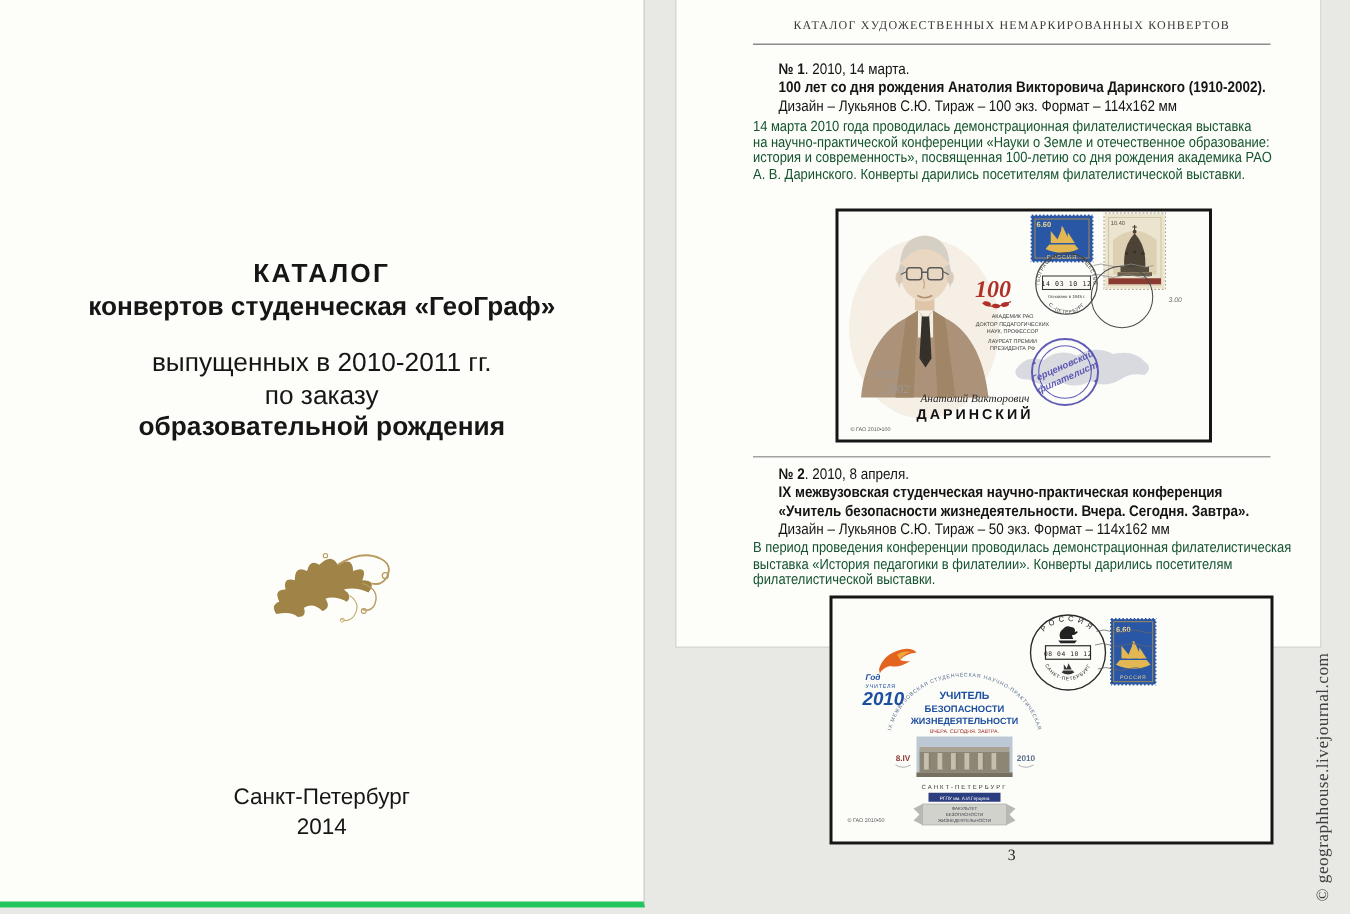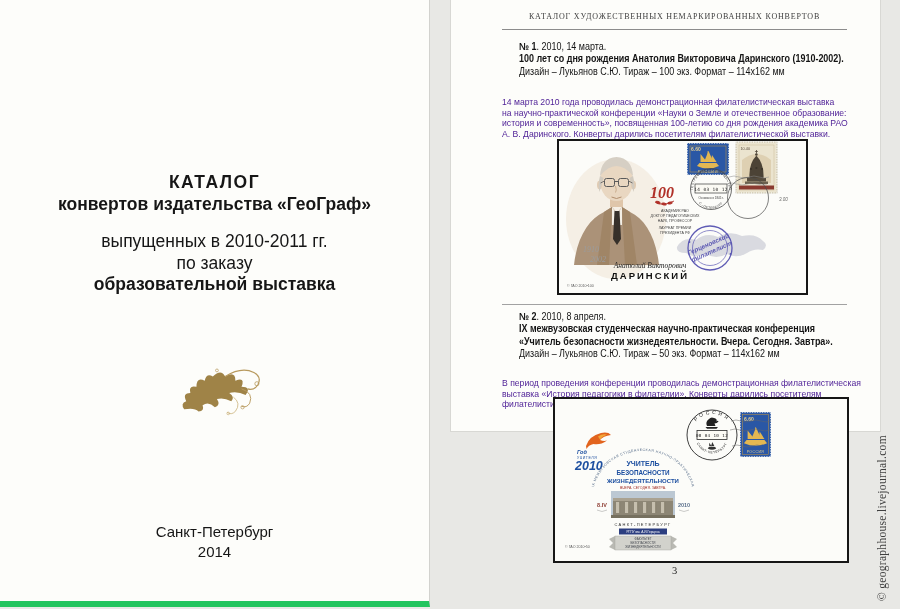--- a/index.html
+++ b/index.html
@@ -1,20 +1,20 @@
 <!DOCTYPE html>
 <html><head>
 <meta charset="utf-8">
 <style>
   html,body { margin:0; padding:0; background:#e8e8e5; }
   .screen { position:relative; width:900px; height:609px; background:#e8e8e5;
             font-family:"Liberation Sans",sans-serif; overflow:hidden; }
   .page { position:absolute; background:#fdfdfa; }
   #left-page { left:0; top:0; width:429px; height:601px;
-               border-right:1px solid #d2d2ce; border-bottom:6px solid #22c55e; }
+               border-right:1px solid #d2d2ce; border-bottom:4px solid #22c55e; }
   #right-page { left:450px; top:0; width:431px; height:432px; box-sizing:border-box;
                 border:1px solid #d8d8d4; border-top:none; }
 
   
   .lp-text { position:absolute; top:172px; left:0; width:100%; text-align:center; color:#161616; }
   .lp-text .ln { font-size:17.5px; line-height:21.5px; }
   .b { font-weight:bold; }
   .lp-main { letter-spacing:1.5px; font-size:18.5px; }
   .gap { margin-top:16px; }
   .ornament { position:absolute; left:176px; top:362px; width:86px; height:66px; }
@@ -25,21 +25,21 @@
   .rp-head { position:absolute; top:12px; left:51px; width:345px; text-align:center;
              font-family:"Liberation Serif",serif; font-size:8px; letter-spacing:.8px;
              color:#3c3c3c; white-space:nowrap; }
   .rule { position:absolute; left:51px; width:345px; border-top:1px solid #8c8c8c; height:0; }
   #head-rule { top:29px; }
   #entry-sep { top:304px; border-top-color:#a2a2a2; }
   .entry { position:absolute; left:68px; color:#141414; }
   .entry .ln { font-size:10.2px; line-height:12.3px; white-space:nowrap;
                transform:scaleX(.88); transform-origin:0 0; }
   #entry1 { top:41px; }  #entry2 { top:311px; }
-  .para { position:absolute; left:51px; color:#4c1d95;margin-top:17px; }
+  .para { position:absolute; left:51px; color:#14532d; }
   .para .ln { font-size:9.8px; line-height:10.7px; white-space:nowrap;
               transform:scaleX(.88); transform-origin:0 0; }
   #para1 { top:80px; }  #para2 { top:361px; }
   .env { position:absolute; border:2px solid #161616; background:#fcfcf9; box-sizing:border-box; }
   #env1 { left:106px; top:139px; width:251px; height:156px;text-align:center; }
   #env2 { left:102px; top:397px; width:296px; height:166px; }
   .env svg { display:block; width:100%; height:100%; }
   .pageno { position:absolute; top:565px; left:51px; width:345px; text-align:center;
             font-family:"Liberation Serif",serif; font-size:10.5px; color:#222; }
 
@@ -53,24 +53,24 @@
   .mono  { font-family:"DejaVu Sans Mono",monospace; }
 </style>
 </head>
 <body>
 
 <div class="screen">
 
   <div class="page" id="left-page">
     <div class="lp-text">
       <div class="ln b lp-main">КАТАЛОГ</div>
-      <div class="ln b">конвертов издательства «ГеоГраф»</div>
+      <div class="ln b">конвертов студенческая «ГеоГраф»</div>
       <div class="ln gap">выпущенных в 2010-2011 гг.</div>
       <div class="ln">по заказу</div>
-      <div class="ln b">образовательной выставка</div>
+      <div class="ln b">образовательной рождения</div>
     </div>
 
     <svg class="ornament" viewBox="0 0 84 64">
       <path d="M8,46 Q4,40 10,38 Q6,30 14,30 Q12,22 20,24 Q20,14 28,18 Q30,10 36,14 Q44,6 48,14 Q58,8 58,18 Q68,14 64,24 Q74,24 68,32 Q60,28 52,30 Q58,34 54,38 Q46,34 40,36 Q44,42 38,44 Q32,38 26,42 Q28,48 22,48 Q18,44 8,46 Z" fill="#9f8347"></path>
       <path d="M48,14 Q64,4 76,10 Q84,14 80,22 Q76,28 70,26" stroke="#b89a5e" stroke-width="1.2" fill="none"></path>
       <path d="M64,26 Q76,30 72,40 Q69,45 64,43" stroke="#b89a5e" stroke-width=".9" fill="none"></path>
       <path d="M56,34 Q64,40 58,48 Q54,52 50,49" stroke="#c4a96c" stroke-width=".7" fill="none"></path>
       <circle cx="79" cy="21" r="2" stroke="#b89a5e" stroke-width=".8" fill="none"></circle>
       <circle cx="65" cy="44" r="1.6" stroke="#b89a5e" stroke-width=".7" fill="none"></circle>
       <circle cx="51" cy="50" r="1.3" stroke="#c4a96c" stroke-width=".6" fill="none"></circle>

